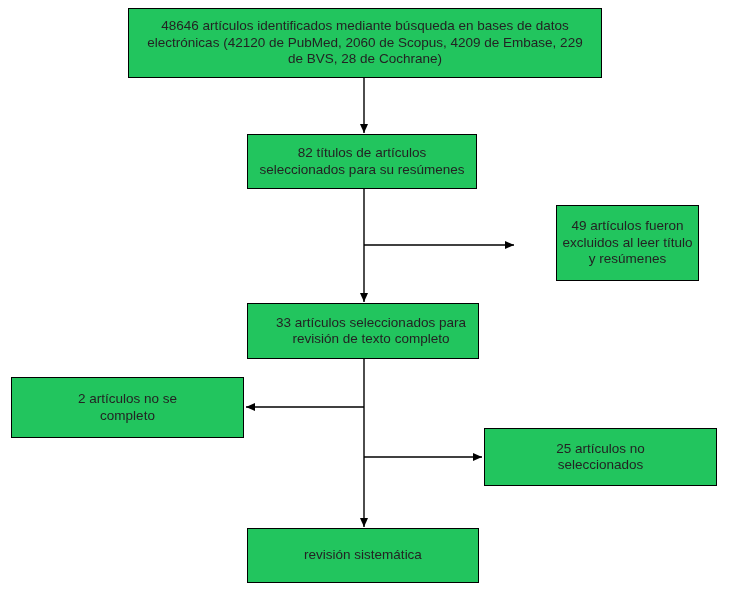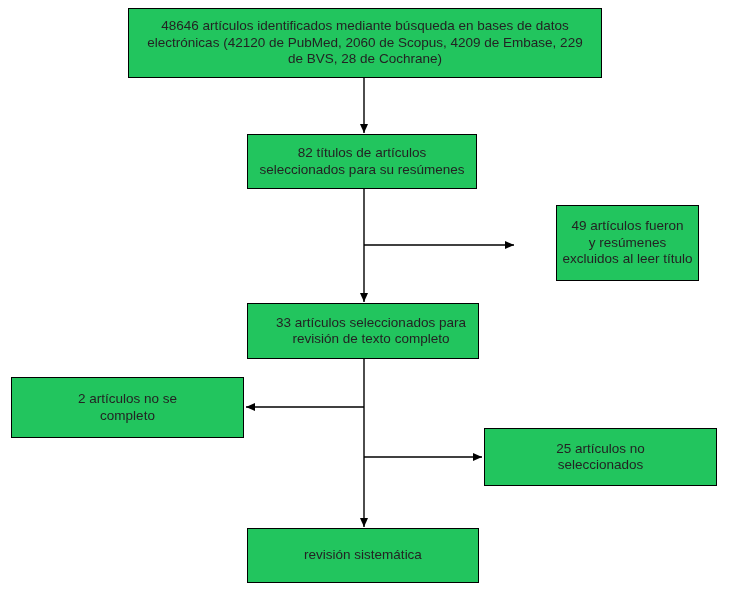--- a/index.html
+++ b/index.html
@@ -81,22 +81,22 @@
   <div class="node n-titles">
     <div>
       <div class="line">82 títulos de artículos</div>
       <div class="line">seleccionados para su resúmenes</div>
     </div>
   </div>
 
   <div class="node n-excluded">
     <div>
       <div class="line">49 artículos fueron</div>
+      <div class="line">excluidos al leer título</div>
       <div class="line">y resúmenes</div>
-      <div class="line">excluidos al leer título</div>
     </div>
   </div>
 
   <div class="node n-fulltext">
     <div>
       <div class="line">33 artículos seleccionados para</div>
       <div class="line">revisión de texto completo</div>
     </div>
   </div>
 

